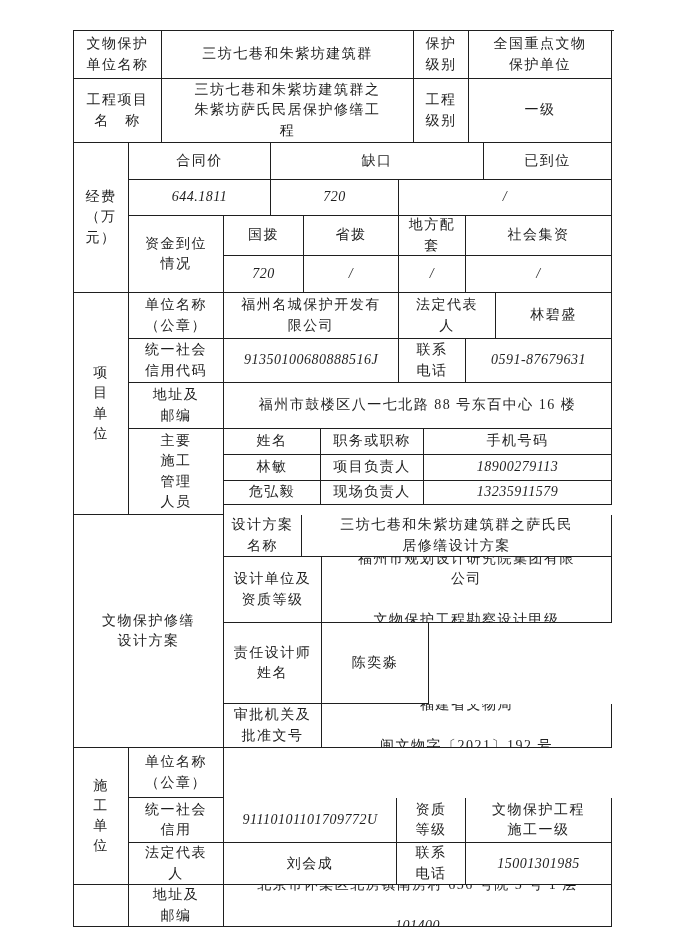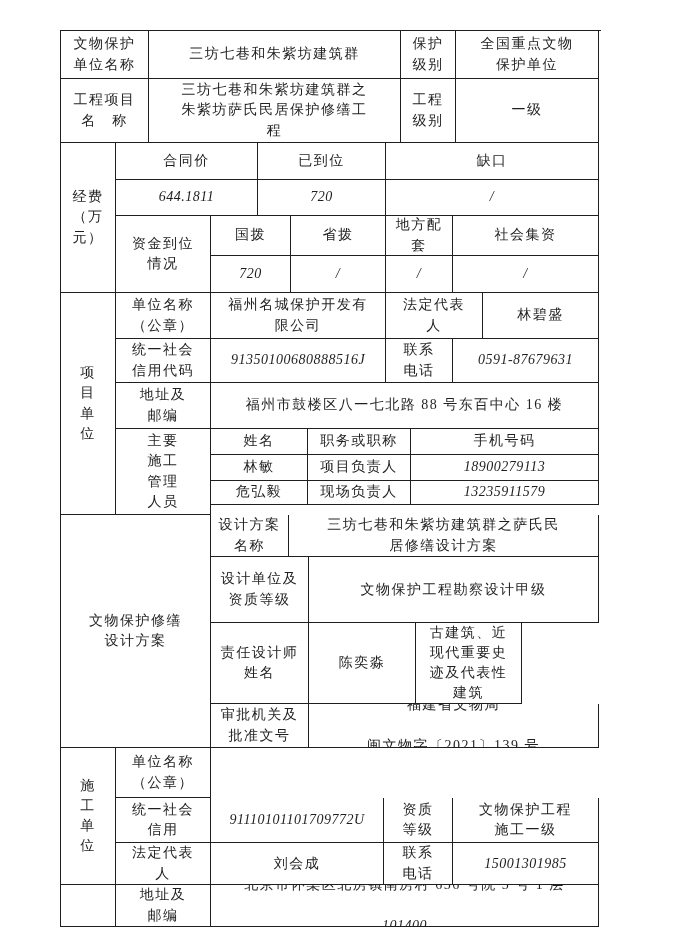--- a/index.html
+++ b/index.html
@@ -9,21 +9,21 @@
   }
   body {
     width: 683px;
     height: 942px;
     position: relative;
     font-family: "Liberation Serif", "DejaVu Serif", serif;
     color: #1f1f1f;
   }
   .form-table {
     position: absolute;
-    left: 60px;
+    left: 73px;
     top: 30px;
     width: 540px;
     border-top: 1px solid #1f1f1f;
     border-left: 1px solid #1f1f1f;
     font-size: 14px;
     line-height: 1.45;
   }
   .row { display: flex; align-items: stretch; }
   .hgroup { display: flex; align-items: stretch; }
   .stack { display: flex; flex-direction: column; }
@@ -80,22 +80,22 @@
     <div class="c w143">一级</div>
   </div>
 
   <div class="hgroup">
     <div class="c w55">经费
 （万
 元）</div>
     <div class="stack">
       <div class="row h37">
         <div class="c w142">合同价</div>
+        <div class="c w213">缺口</div>
         <div class="c w128">已到位</div>
-        <div class="c w213">缺口</div>
       </div>
       <div class="row h36">
         <div class="c w142 num">644.1811</div>
         <div class="c w128 num">720</div>
         <div class="c w213 num">/</div>
       </div>
       <div class="hgroup">
         <div class="c w95">资金到位
 情况</div>
         <div class="stack">
@@ -183,40 +183,38 @@
         <div class="c w78">设计方案
 名称</div>
         <div class="c w310">三坊七巷和朱紫坊建筑群之萨氏民
 居修缮设计方案</div>
       </div>
       <div class="row h66">
         <div class="c w98">设计单位及
 资质等级</div>
         <div class="c w290">
           <div>
+            <div>福州市规划设计研究院集团有限
+公司</div>
             <div>文物保护工程勘察设计甲级</div>
           </div>
         </div>
       </div>
       <div class="row h81">
         <div class="c w98">责任设计师
 姓名</div>
         <div class="c w107">陈奕淼</div>
-        <div class="c w106">古建筑、近
-现代重要史
-迹及代表性
-建筑</div>
       </div>
       <div class="row h44">
         <div class="c w98">审批机关及
 批准文号</div>
         <div class="c w290">
           <div>
             <div>福建省文物局</div>
-            <div>闽文物字〔2021〕139 号</div>
+            <div>闽文物字〔2021〕192 号</div>
           </div>
         </div>
       </div>
     </div>
   </div>
 
   <div class="hgroup">
     <div class="c w55">施
 工
 单

